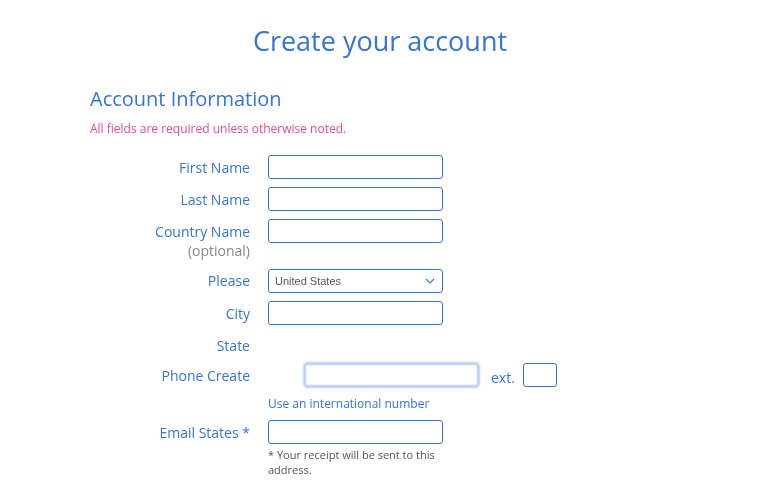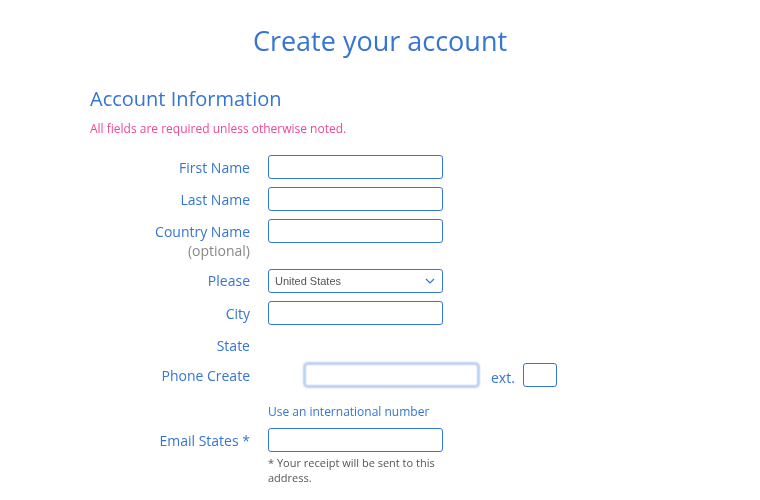--- a/index.html
+++ b/index.html
@@ -108,21 +108,21 @@
     height: 24px;
     border: 1px solid #3575d3;
     border-radius: 3px;
     padding: 2px 4px;
     font-size: 12px;
     outline: none;
   }
   .intl-link {
     color: #3575d3;
     font-size: 12px;
-    margin-top: 16px;
+    margin-top: 8px;
     cursor: pointer;
   }
   .receipt-note {
     font-size: 11px;
     color: #555;
     max-width: 175px;
     margin-top: 4px;
     line-height: 1.35;
   }
   input.phone-blur {

